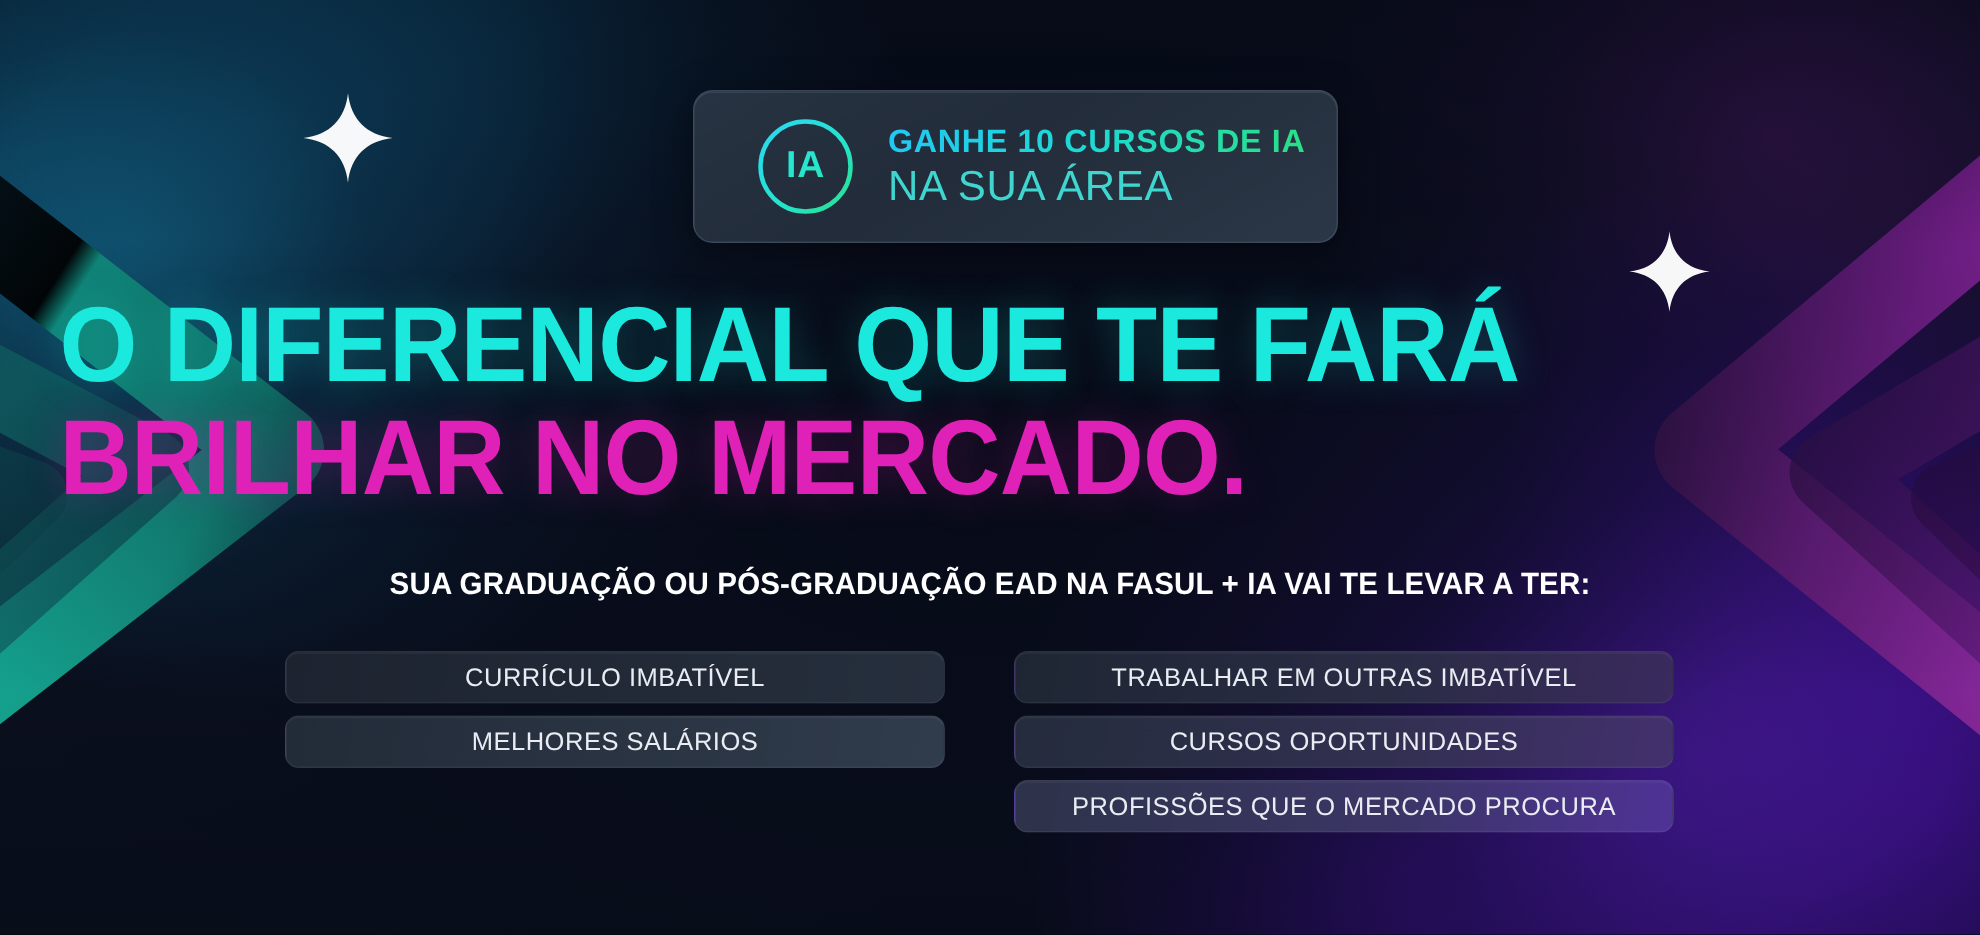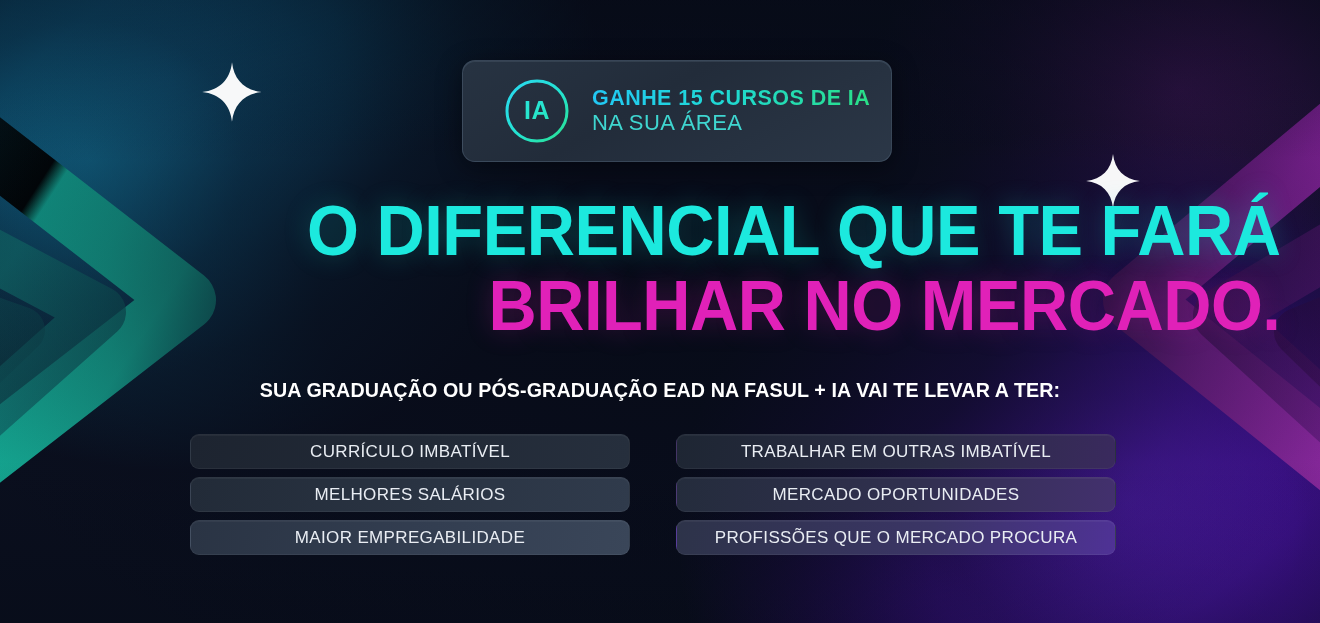--- a/index.html
+++ b/index.html
@@ -107,32 +107,32 @@
     font-size:21.5px;font-weight:bold;
     letter-spacing:.45px;
     line-height:1.12;
     font-family:"Liberation Sans", sans-serif;
     background:linear-gradient(95deg,#22c8f5 0%,#1fd9d3 48%,#2adf86 100%);
     -webkit-background-clip:text;background-clip:text;
     color:transparent;
     white-space:nowrap;
   }
   .badge-l2{
-    font-size:22px;font-weight:normal;
+    font-size:28px;font-weight:normal;
     letter-spacing:.45px;
     line-height:1.18;
     color:#3fd6d0;
     white-space:nowrap;
   }
 
   
   .headline{
     position:absolute;
     left:0;right:0;top:197px;
-    text-align:right;
+    text-align:left;
   }
   .hl-line{
     font-family:"Liberation Sans Narrow","Liberation Sans", sans-serif;
     font-weight:bold;
     font-size:71px;
     line-height:0.97;
     letter-spacing:-0.5px;
     transform:scaleX(.94);
     white-space:nowrap;
   }
@@ -270,38 +270,37 @@
             <stop offset="0%" stop-color="#2ad8f2"></stop>
             <stop offset="55%" stop-color="#24e3cf"></stop>
             <stop offset="100%" stop-color="#2ae08e"></stop>
           </linearGradient>
         </defs>
         <circle cx="33" cy="33" r="30" fill="none" stroke="url(#ringGrad)" stroke-width="3"></circle>
       </svg>
       <span class="badge-ring-txt">IA</span>
     </div>
     <div class="badge-txt">
-      <span class="badge-l1">GANHE 15 CURSOS DE IA</span>
+      <span class="badge-l1">GANHE 10 CURSOS DE IA</span>
       <span class="badge-l2">NA SUA ÁREA</span>
     </div>
   </div>
 
   <div class="headline">
     <div class="hl-line hl-1">O DIFERENCIAL QUE TE FARÁ</div>
     <div class="hl-line hl-2">BRILHAR NO MERCADO.</div>
   </div>
 
   <div class="subtitle">SUA GRADUAÇÃO OU PÓS-GRADUAÇÃO EAD NA FASUL + IA VAI TE LEVAR A TER:</div>
 
   <div class="pills">
     <div class="pill-col">
       <div class="pill p-l1">CURRÍCULO IMBATÍVEL</div>
       <div class="pill p-l2">MELHORES SALÁRIOS</div>
-      <div class="pill p-l3">MAIOR EMPREGABILIDADE</div>
     </div>
     <div class="pill-col">
       <div class="pill p-r1">TRABALHAR EM OUTRAS IMBATÍVEL</div>
-      <div class="pill p-r2">MERCADO OPORTUNIDADES</div>
+      <div class="pill p-r2">CURSOS OPORTUNIDADES</div>
       <div class="pill p-r3">PROFISSÕES QUE O MERCADO PROCURA</div>
     </div>
   </div>
 
 </div>
 
 </body></html>

